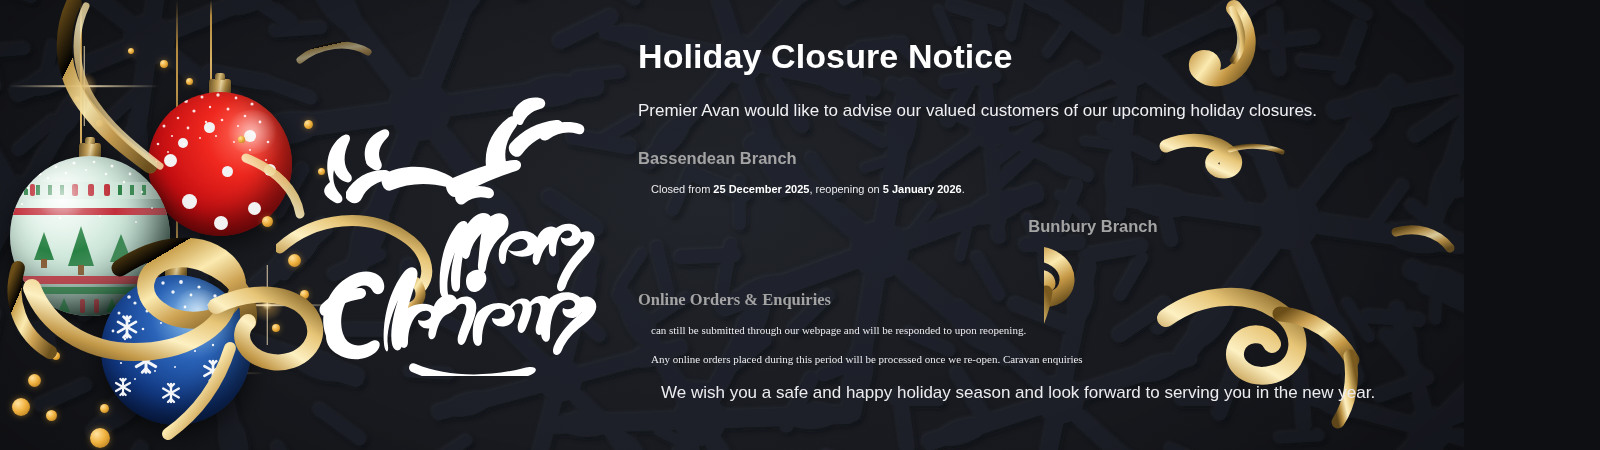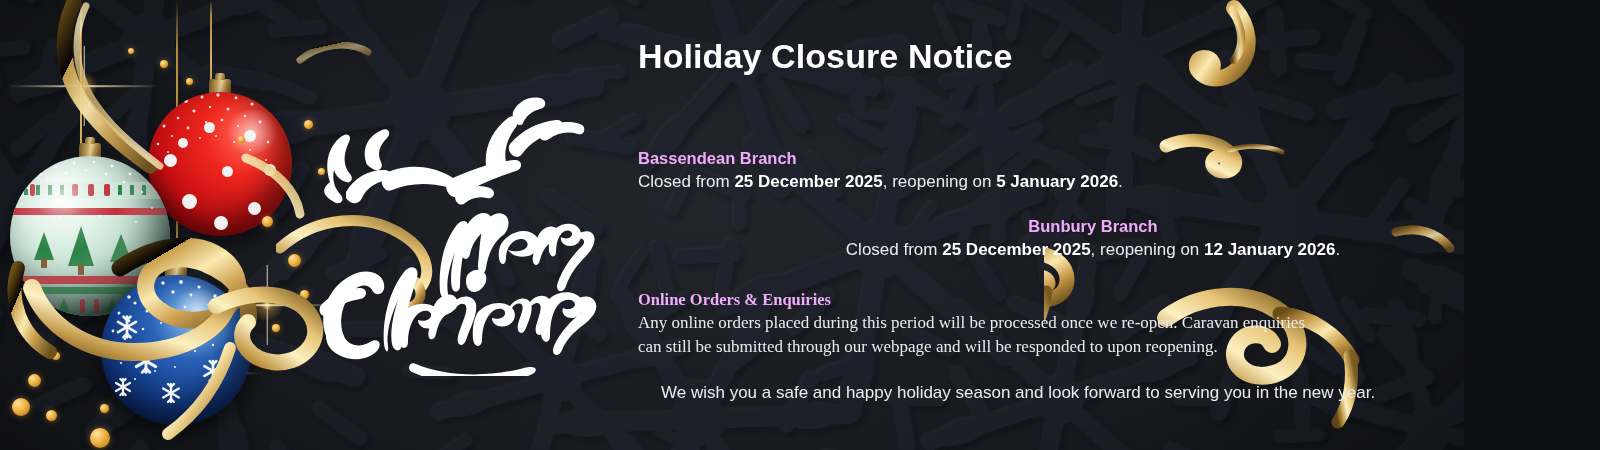--- a/index.html
+++ b/index.html
@@ -75,22 +75,22 @@
   .lettering{position:absolute;left:288px;top:96px;width:310px;height:280px;}
 
   
   .content{position:absolute;left:638px;top:0;width:930px;height:450px;
     color:#ffffff;}
   .title{position:absolute;top:38px;left:0;
     font-size:34px;font-weight:bold;letter-spacing:.1px;color:#fff;line-height:1.1;}
   .intro{position:absolute;top:100px;left:0;
     font-size:17px;color:#f0f0f2;line-height:1.35;font-weight:normal;}
   .sec{position:absolute;left:0;width:910px;}
-  .sec-h{font-size:16.5px;font-weight:bold;color:#f0abfc;line-height:1.3;margin:0 0 1px 0;}
-  .sec-p{font-size:17px;color:#ececef;line-height:1.38;margin:0;font-weight:normal;}
+  .sec-h{font-size:16.5px;font-weight:bold;color:#a3a3a3;line-height:1.3;margin:0 0 1px 0;}
+  .sec-p{font-size:11px;color:#ececef;line-height:1.38;margin:13px;font-weight:normal;}
   .sec-p b{font-weight:bold;color:#ffffff;}
   .s1{top:148px;}
   .s2{top:216px;text-align:center;}
   .s3{top:289px;font-family:Liberation Serif, serif;}
   .closing{position:absolute;top:381px;left:0;
     font-size:17px;color:#ececef;line-height:1.38;margin-left:23px;}
 </style>
 </head>
 <body>
 
@@ -568,32 +568,32 @@
       <path d="M306,356 C310,380 306,404 294,422" stroke="url(#gldD)" stroke-width="13" fill="none" stroke-linecap="round"></path>
 
       <path d="M352,232 C372,226 394,232 406,248" stroke="url(#gldC)" stroke-width="9" fill="none" stroke-linecap="round" opacity="0.85"></path>
     </svg>
   </div>
 
   <div class="content">
 
     <div class="title">Holiday Closure Notice</div>
 
+    <div class="intro">Premier Avan would like to advise our valued customers of our upcoming holiday closures.</div>
 
     <div class="sec s1">
       <div class="sec-h">Bassendean Branch</div>
       <p class="sec-p"><span>Closed from </span><b>25 December 2025</b><span>, reopening on </span><b>5 January 2026</b><span>.</span></p>
     </div>
 
     <div class="sec s2">
       <div class="sec-h">Bunbury Branch</div>
-      <p class="sec-p"><span>Closed from </span><b>25 December 2025</b><span>, reopening on </span><b>12 January 2026</b><span>.</span></p>
     </div>
 
     <div class="sec s3">
       <div class="sec-h">Online Orders &amp; Enquiries</div>
+      <p class="sec-p">can still be submitted through our webpage and will be responded to upon reopening.</p>
       <p class="sec-p">Any online orders placed during this period will be processed once we re-open. Caravan enquiries</p>
-      <p class="sec-p">can still be submitted through our webpage and will be responded to upon reopening.</p>
     </div>
 
     <div class="closing">We wish you a safe and happy holiday season and look forward to serving you in the new year.</div>
   </div>
 </div>
 
 </body></html>

